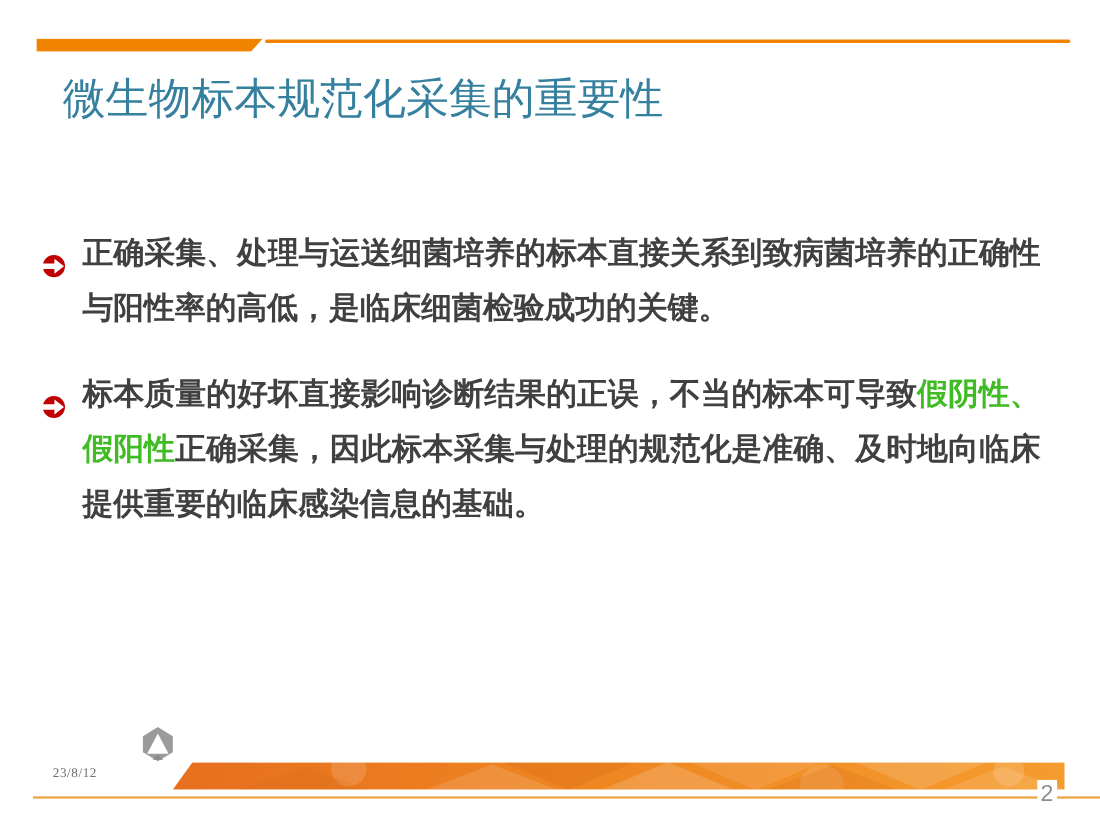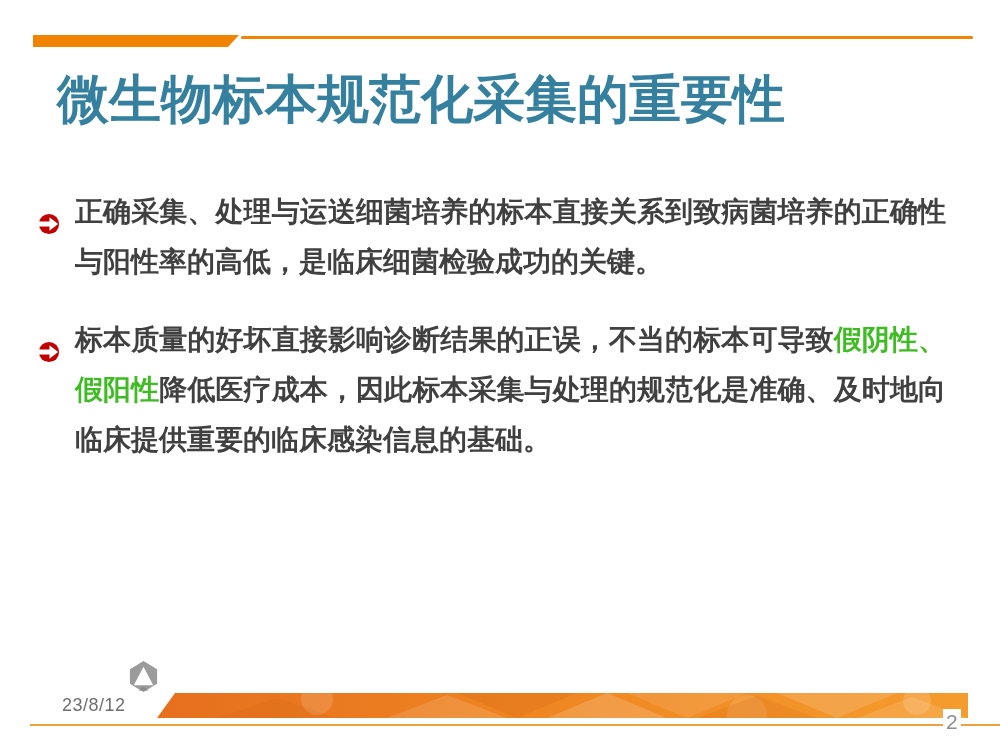--- a/index.html
+++ b/index.html
@@ -28,50 +28,51 @@
     clip-path:polygon(0 0,100% 0,calc(100% - 11px) 100%,0 100%);
   }
   .top-bar-thin{
     position:absolute;left:241px;top:36px;width:732px;height:3px;
     background:var(--orange);
     border-radius:2px;
   }
   
   .title{
     position:absolute;left:57px;top:68px;margin:0;
-    font-size:52px;line-height:1.2;font-weight:bold;
+    font-size:39px;line-height:1.2;font-weight:normal;
     color:var(--teal);
     letter-spacing:0px;
     white-space:nowrap;
   }
   
   .bullet-list{
-    position:absolute;left:38px;top:187px;width:908px;
+    position:absolute;left:38px;top:205px;width:908px;
   }
   .bullet-item{
     position:relative;
     padding-left:37px;
     margin:0 0 28px 0;
     font-size:28px;line-height:50px;font-weight:bold;
     color:var(--body);
     text-align:justify;
   }
   .bullet-item p{margin:0;}
   .bullet-icon{
     position:absolute;left:0;top:14px;width:22px;height:22px;
   }
   .hl-green{color:var(--green);}
   
   .footer-logo{
     position:absolute;left:127px;top:660px;width:33px;height:33px;
   }
   .slide-date{
-    position:absolute;left:62px;top:695px;
-    font-size:18px;color:var(--date-gray);
+    position:absolute;left:48px;top:695px;
+    font-size:12px;color:var(--date-gray);
     letter-spacing:0.5px;
+    font-family:Liberation Serif, serif;
   }
   .footer-band{
     position:absolute;left:157px;top:693px;width:811px;height:25px;
     background:linear-gradient(90deg,#E66F1E 0%,#EE8521 45%,#F59C2E 100%);
     clip-path:polygon(18px 0,100% 0,100% 100%,0 100%);
   }
   .footer-band svg{display:block;width:811px;height:25px;}
   .footer-line{
     position:absolute;left:30px;top:724px;width:970px;height:2px;
     background:var(--footer-line);
@@ -105,21 +106,21 @@
       <p><span>正确采集、处理与运送细菌培养的标本直接关系到致病菌培养的正确性与阳性率的高低，是临床细菌检验成功的关键。</span></p>
     </div>
 
     <div class="bullet-item">
       <span class="bullet-icon">
         <svg viewBox="0 0 24 24" width="22" height="22">
           <circle cx="12" cy="12" r="11" fill="#C00000"></circle>
           <path d="M0 9.3 L12.5 9.3 L12.5 4.6 L22 12 L12.5 19.4 L12.5 14.7 L0 14.7 Z" fill="#ffffff"></path>
         </svg>
       </span>
-      <p><span>标本质量的好坏直接影响诊断结果的正误，不当的标本可导致</span><span class="hl-green">假阴性、假阳性</span><span>降低医疗成本，因此标本采集与处理的规范化是准确、及时地向临床提供重要的临床感染信息的基础。</span></p>
+      <p><span>标本质量的好坏直接影响诊断结果的正误，不当的标本可导致</span><span class="hl-green">假阴性、假阳性</span><span>正确采集，因此标本采集与处理的规范化是准确、及时地向临床提供重要的临床感染信息的基础。</span></p>
     </div>
 
   </div>
 
   <span class="footer-logo">
     <svg viewBox="0 0 34 34" width="33" height="33">
       <polygon points="17,1 31,9.5 31,24.5 17,33 3,24.5 3,9.5" fill="#9B9B9B"></polygon>
       <polygon points="17,7 27,26 7,26" fill="#ffffff"></polygon>
       <polygon points="17,27 12,31.5 22,31.5" fill="#8A8A8A"></polygon>
     </svg>

